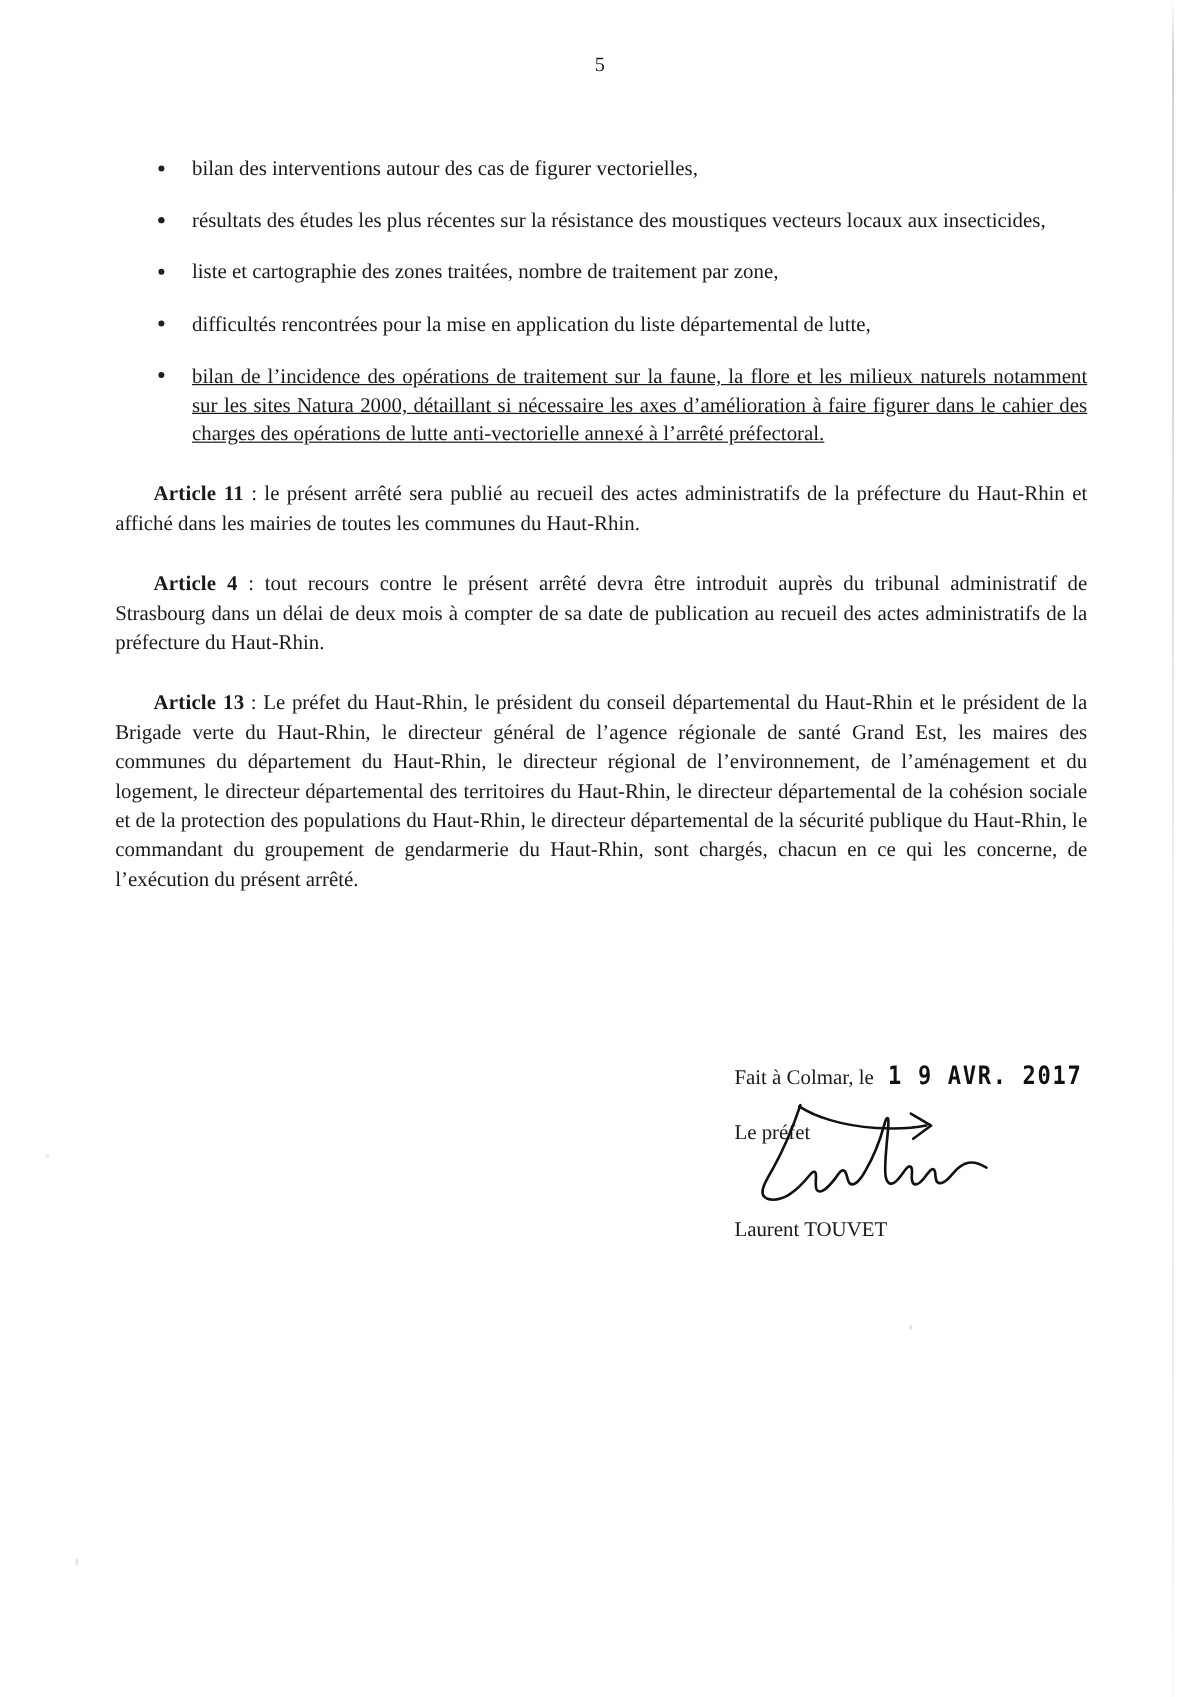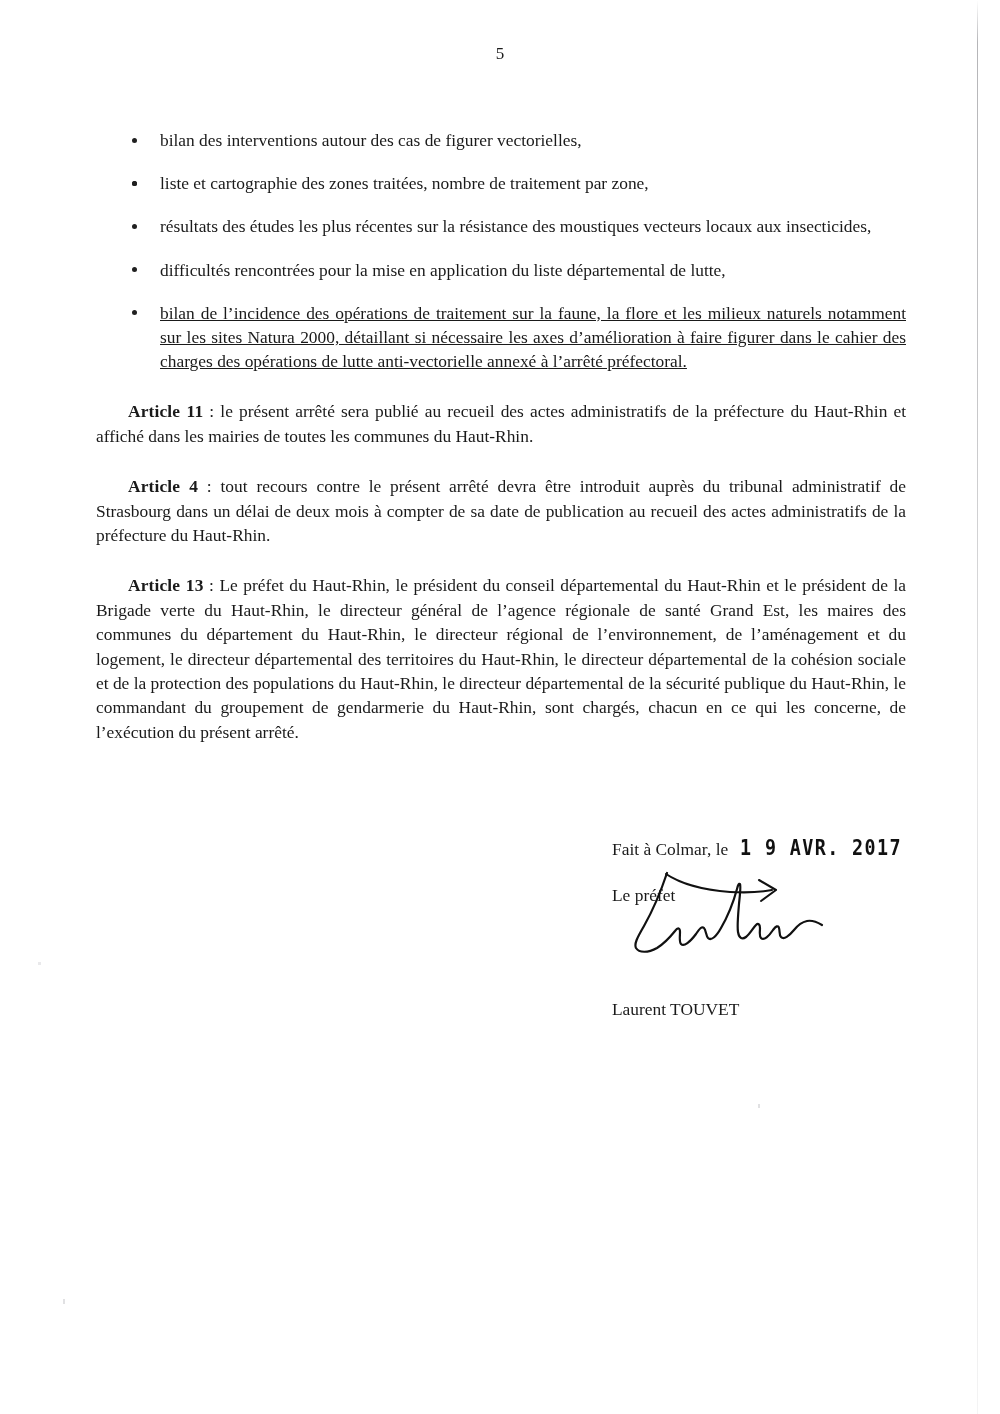--- a/index.html
+++ b/index.html
@@ -98,21 +98,21 @@
   .article-label {
     font-weight: bold;
     letter-spacing: .15px;
     margin-left: 32px;
   }
 
   
   .signature-block {
     position: absolute;
     left: 612px;
-    top: 836px;
+    top: 884px;
     width: 330px;
     font-size: 17.4px;
     line-height: 24px;
   }
   .sig-line-place {
     position: relative;
     white-space: nowrap;
   }
   .date-stamp {
     display: inline-block;
@@ -126,21 +126,20 @@
     color: #111;
   }
   .sig-role {
     margin-top: 22px;
   }
   .sig-name {
     position: absolute;
     left: 0;
     top: 128px;
     white-space: nowrap;
-    margin-top: 33px;
   }
   .signature-mark {
     position: absolute;
     left: 14px;
     top: 32px;
     width: 210px;
     height: 100px;
     pointer-events: none;
   }
 </style>
@@ -161,25 +160,25 @@
     <ul class="bullet-list">
       <li class="bullet-item">
         <span class="bullet-dot"></span>
         <span>bilan des interventions autour des cas de figurer vectorielles,</span>
       </li>
       <li class="bullet-item">
         <span class="bullet-dot"></span>
       </li>
       <li class="bullet-item">
         <span class="bullet-dot"></span>
+        <span>résultats des études les plus récentes sur la résistance des moustiques vecteurs locaux aux insecticides,</span>
+      </li>
+      <li class="bullet-item">
+        <span class="bullet-dot"></span>
         <span>liste et cartographie des zones traitées, nombre de traitement par zone,</span>
-      </li>
-      <li class="bullet-item">
-        <span class="bullet-dot"></span>
-        <span>résultats des études les plus récentes sur la résistance des moustiques vecteurs locaux aux insecticides,</span>
       </li>
       <li class="bullet-item">
         <span class="bullet-dot"></span>
         <span>difficultés rencontrées pour la mise en application du liste départemental de lutte,</span>
       </li>
       <li class="bullet-item">
         <span class="bullet-dot"></span>
         <span>bilan de l’incidence des opérations de traitement sur la faune, la flore et les milieux naturels notamment sur les sites Natura 2000, détaillant si nécessaire les axes d’amélioration à faire figurer dans le cahier des charges des opérations de lutte anti-vectorielle annexé à l’arrêté préfectoral.</span>
       </li>
     </ul>

